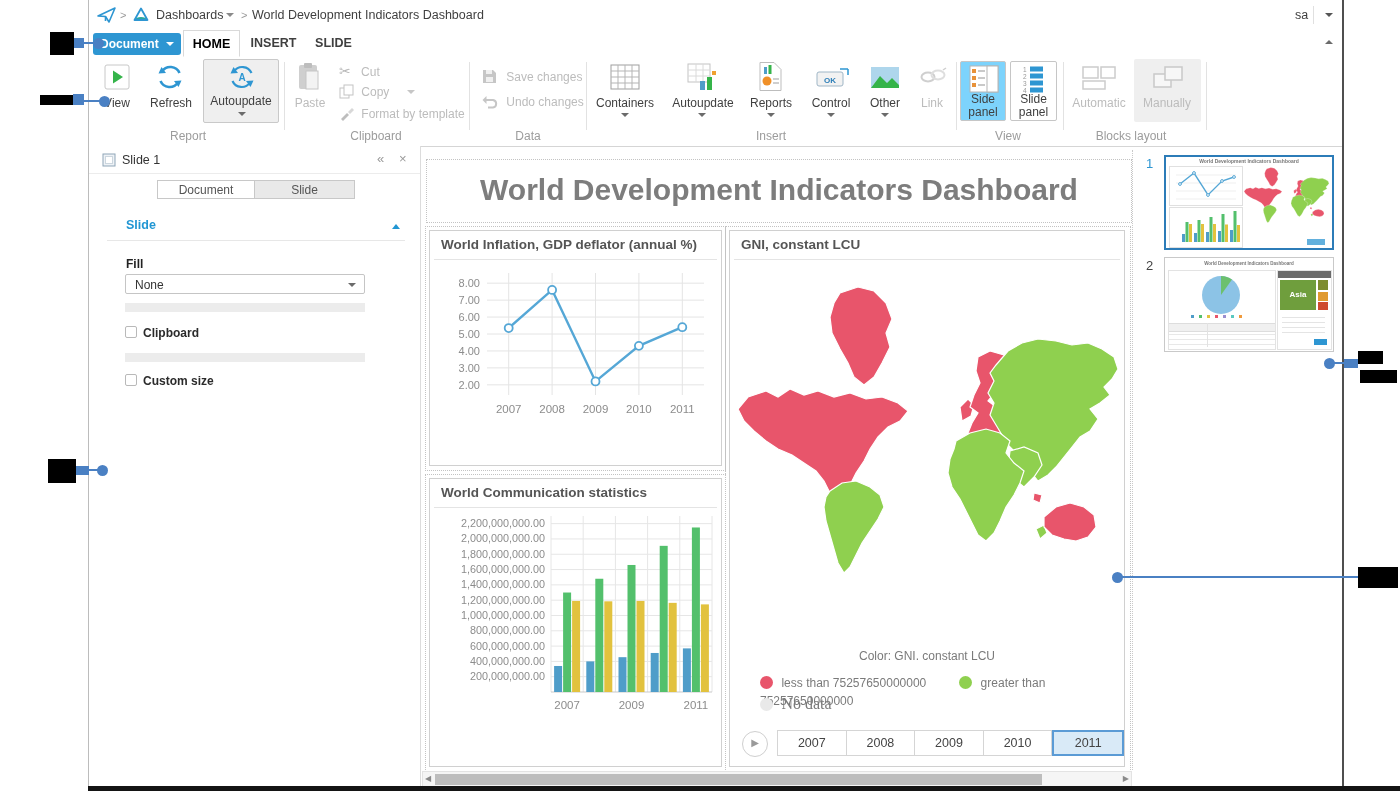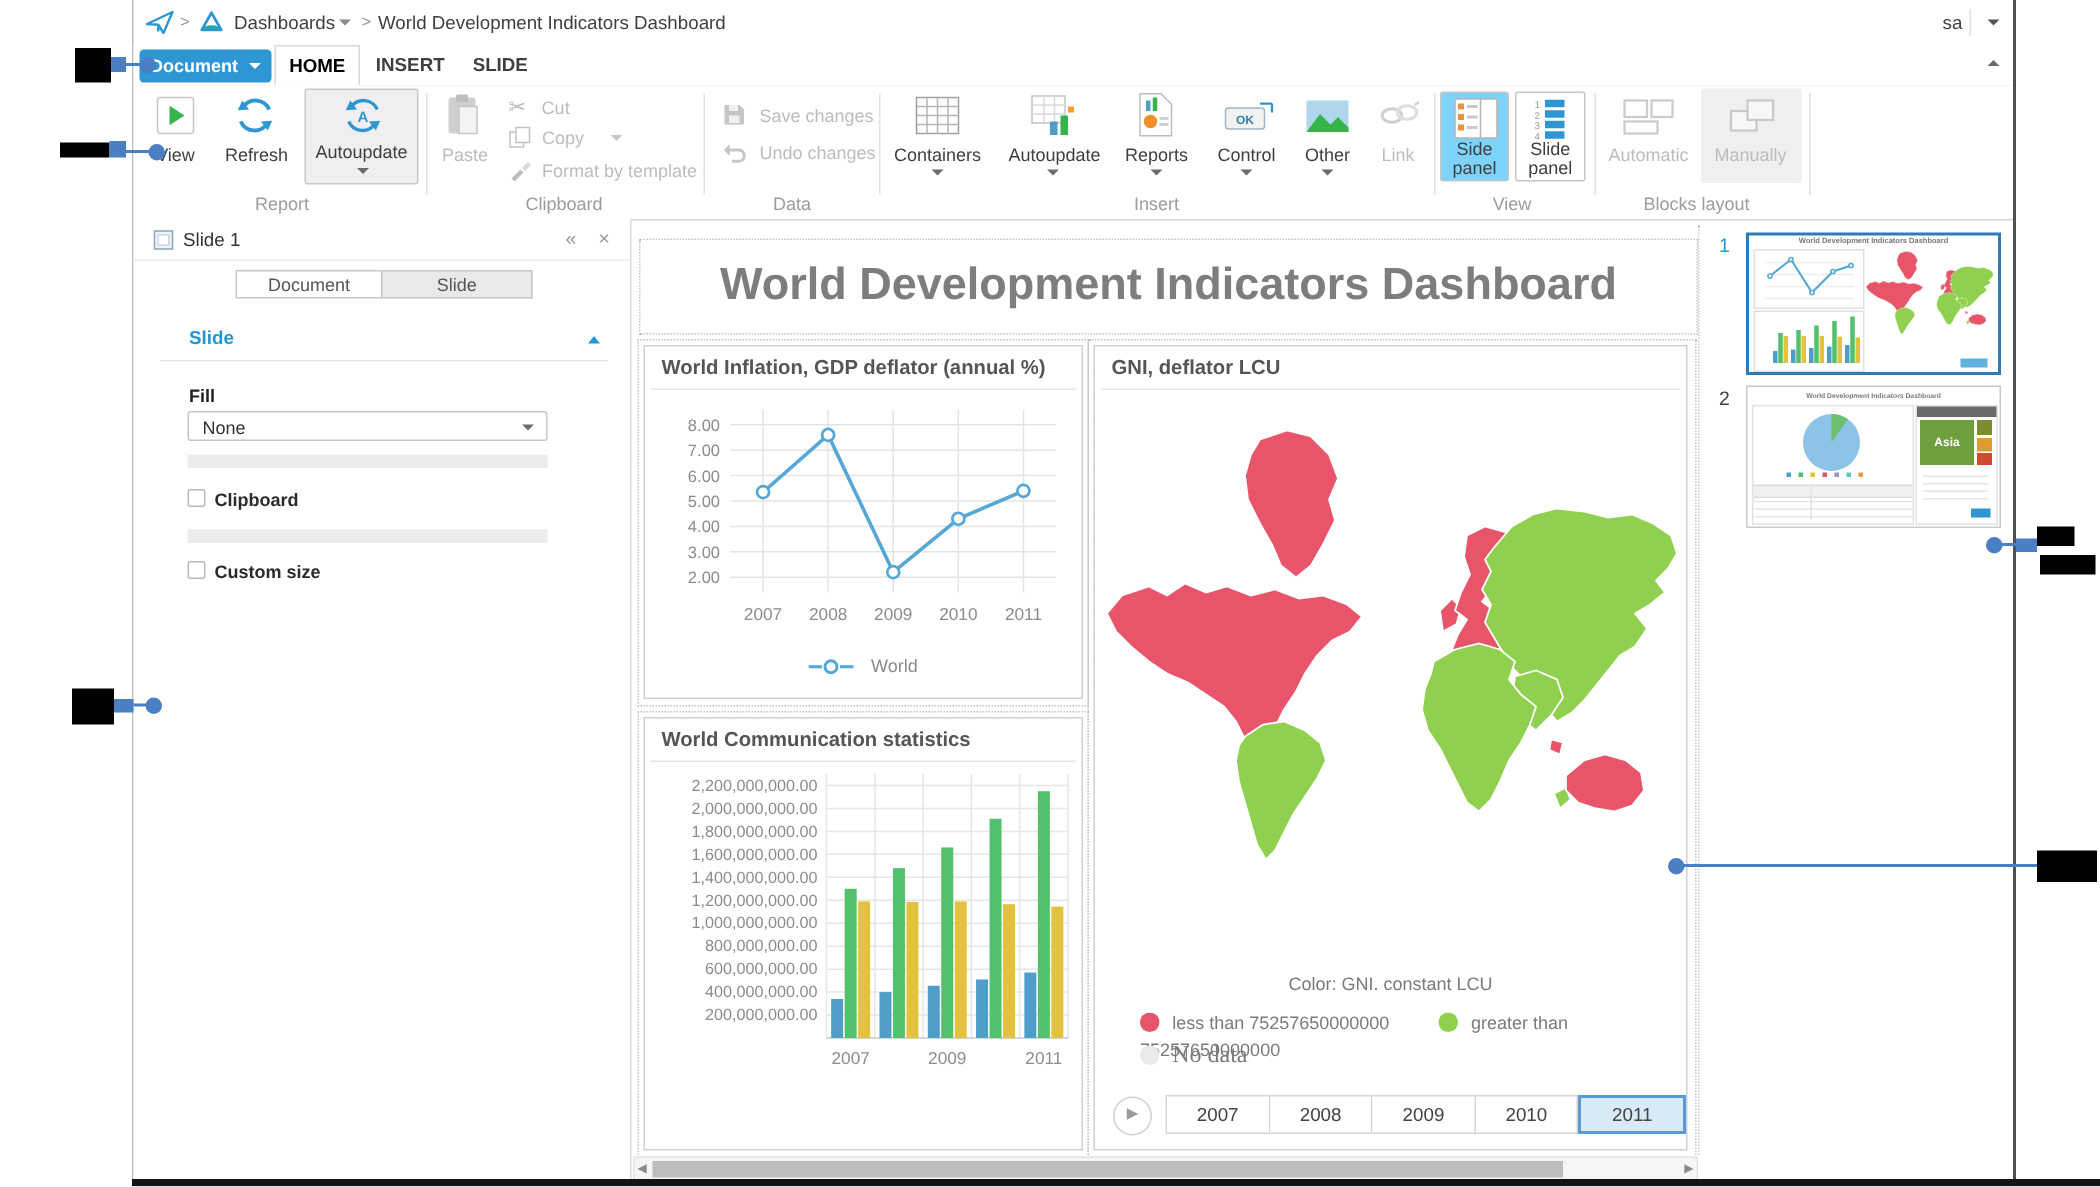--- a/index.html
+++ b/index.html
@@ -365,28 +365,20 @@
           <text x="205.9" y="150" text-anchor="middle" font-size="11.5" fill="#8c8c8c" font-family="Liberation Sans, sans-serif">2010</text>
           <line x1="249.3" x2="249.3" y1="10" y2="132" stroke="#e4e4e4"></line>
           <text x="249.3" y="150" text-anchor="middle" font-size="11.5" fill="#8c8c8c" font-family="Liberation Sans, sans-serif">2011</text>
           <polyline points="75.7,65.06944444444443 119.1,26.944444444444454 162.5,118.44444444444444 205.9,82.86111111111111 249.3,64.22222222222223" fill="none" stroke="#55a7d6" stroke-width="2.4"></polyline>
           <circle cx="75.7" cy="65.06944444444443" r="4" fill="#fff" stroke="#55a7d6" stroke-width="1.8"></circle>
           <circle cx="119.1" cy="26.944444444444454" r="4" fill="#fff" stroke="#55a7d6" stroke-width="1.8"></circle>
           <circle cx="162.5" cy="118.44444444444444" r="4" fill="#fff" stroke="#55a7d6" stroke-width="1.8"></circle>
           <circle cx="205.9" cy="82.86111111111111" r="4" fill="#fff" stroke="#55a7d6" stroke-width="1.8"></circle>
           <circle cx="249.3" cy="64.22222222222223" r="4" fill="#fff" stroke="#55a7d6" stroke-width="1.8"></circle>
         </svg>
-      <div class="abs" style="left:0;top:204px;width:100%;text-align:center;">
-        <svg width="31" height="11" style="vertical-align:-2px;">
-            <line x1="0" y1="5.5" x2="9" y2="5.5" stroke-width="2" stroke="#55a7d6"></line>
-            <circle cx="15" cy="5.5" r="4" fill="#fff" stroke-width="2" stroke="#55a7d6"></circle>
-            <line x1="21" y1="5.5" x2="30" y2="5.5" stroke-width="2" stroke="#55a7d6"></line>
-          </svg>
-        <span class="legend-lab" style="font-size:12px;margin-left:6px;">World</span>
-      </div>
     </div>
 
     <div class="abs dotted" style="left:336px;top:474px;width:299px;height:296px;"></div>
     <div class="panelbox" style="left:340px;top:478px;width:293px;height:289px;">
       <div class="ptitle">World Communication statistics</div>
       <div class="pdiv"></div>
       <svg id="bar-chart-svg" width="287" height="208" style="position:absolute;left:3px;top:31px;">
           <line x1="118" x2="279" y1="166.69565217391306" y2="166.69565217391306" stroke="#e6e6e6"></line>
           <text x="112" y="170.19565217391306" text-anchor="end" font-size="10.8" fill="#8c8c8c" font-family="Liberation Sans, sans-serif">200,000,000.00</text>
           <line x1="118" x2="279" y1="151.3913043478261" y2="151.3913043478261" stroke="#e6e6e6"></line>
@@ -432,21 +424,21 @@
           <rect x="235.70000000000002" y="92.85217391304349" width="8" height="89.14782608695651" fill="#e2c23e"></rect>
           <text x="262.9" y="199" text-anchor="middle" font-size="11.5" fill="#8c8c8c" font-family="Liberation Sans, sans-serif">2011</text>
           <rect x="249.9" y="138.38260869565218" width="8" height="43.61739130434782" fill="#4f9dc9"></rect>
           <rect x="258.9" y="17.47826086956521" width="8" height="164.52173913043478" fill="#53c06c"></rect>
           <rect x="267.9" y="94.38260869565217" width="8" height="87.61739130434783" fill="#e2c23e"></rect>
         </svg>
     </div>
 
     <div class="abs dotted" style="left:636px;top:226px;width:404px;height:544px;"></div>
     <div class="panelbox" style="left:640px;top:230px;width:396px;height:537px;">
-      <div class="ptitle">GNI, deflator LCU</div>
+      <div class="ptitle">GNI, constant LCU</div>
       <div class="pdiv"></div>
       <svg width="380" height="300" viewBox="0 0 380 300" style="position:absolute;left:8px;top:48px;">
         <g id="worldShapes" stroke="#fff" stroke-width="1.2">
           <path d="M102 14 L120 8 L136 12 L148 24 L154 40 L148 54 L152 68 L144 84 L136 98 L126 106 L116 98 L110 84 L102 70 L94 54 L92 38 L96 24 Z" fill="#e8556b"></path>
           <path d="M0 130 L10 118 L28 112 L40 118 L52 110 L66 116 L80 112 L96 118 L112 114 L128 120 L144 118 L160 124 L170 132 L162 142 L150 148 L140 158 L132 170 L126 182 L118 194 L112 206 L106 218 L100 224 L92 214 L86 202 L78 192 L66 184 L54 176 L40 170 L28 162 L16 152 L6 142 Z" fill="#e8556b"></path>
           <path d="M222 128 L230 120 L236 126 L233 137 L224 142 Z" fill="#e8556b"></path>
           <path d="M240 78 L252 72 L266 76 L272 88 L266 100 L258 112 L250 122 L258 128 L268 134 L272 146 L264 158 L254 166 L244 172 L236 164 L230 154 L234 144 L240 134 L232 128 L236 116 L242 104 L238 92 Z" fill="#e8556b"></path>
           <path d="M258 86 L270 72 L284 64 L300 60 L318 62 L334 66 L350 64 L364 70 L376 78 L380 90 L374 100 L366 108 L372 116 L362 124 L352 130 L360 140 L352 152 L342 158 L334 168 L326 178 L318 188 L310 196 L300 202 L292 192 L286 182 L278 174 L270 166 L264 156 L258 146 L252 136 L256 124 L250 114 L256 102 L252 94 Z" fill="#8fd04f"></path>
           <path d="M272 172 L286 168 L300 174 L304 186 L296 198 L286 208 L276 200 L270 188 Z" fill="#8fd04f"></path>
           <path d="M218 162 L232 154 L248 150 L262 154 L272 162 L268 174 L276 184 L286 192 L282 204 L276 216 L268 228 L262 242 L256 254 L248 262 L240 256 L234 244 L228 232 L222 220 L214 208 L210 194 L212 180 L216 170 Z" fill="#8fd04f"></path>

